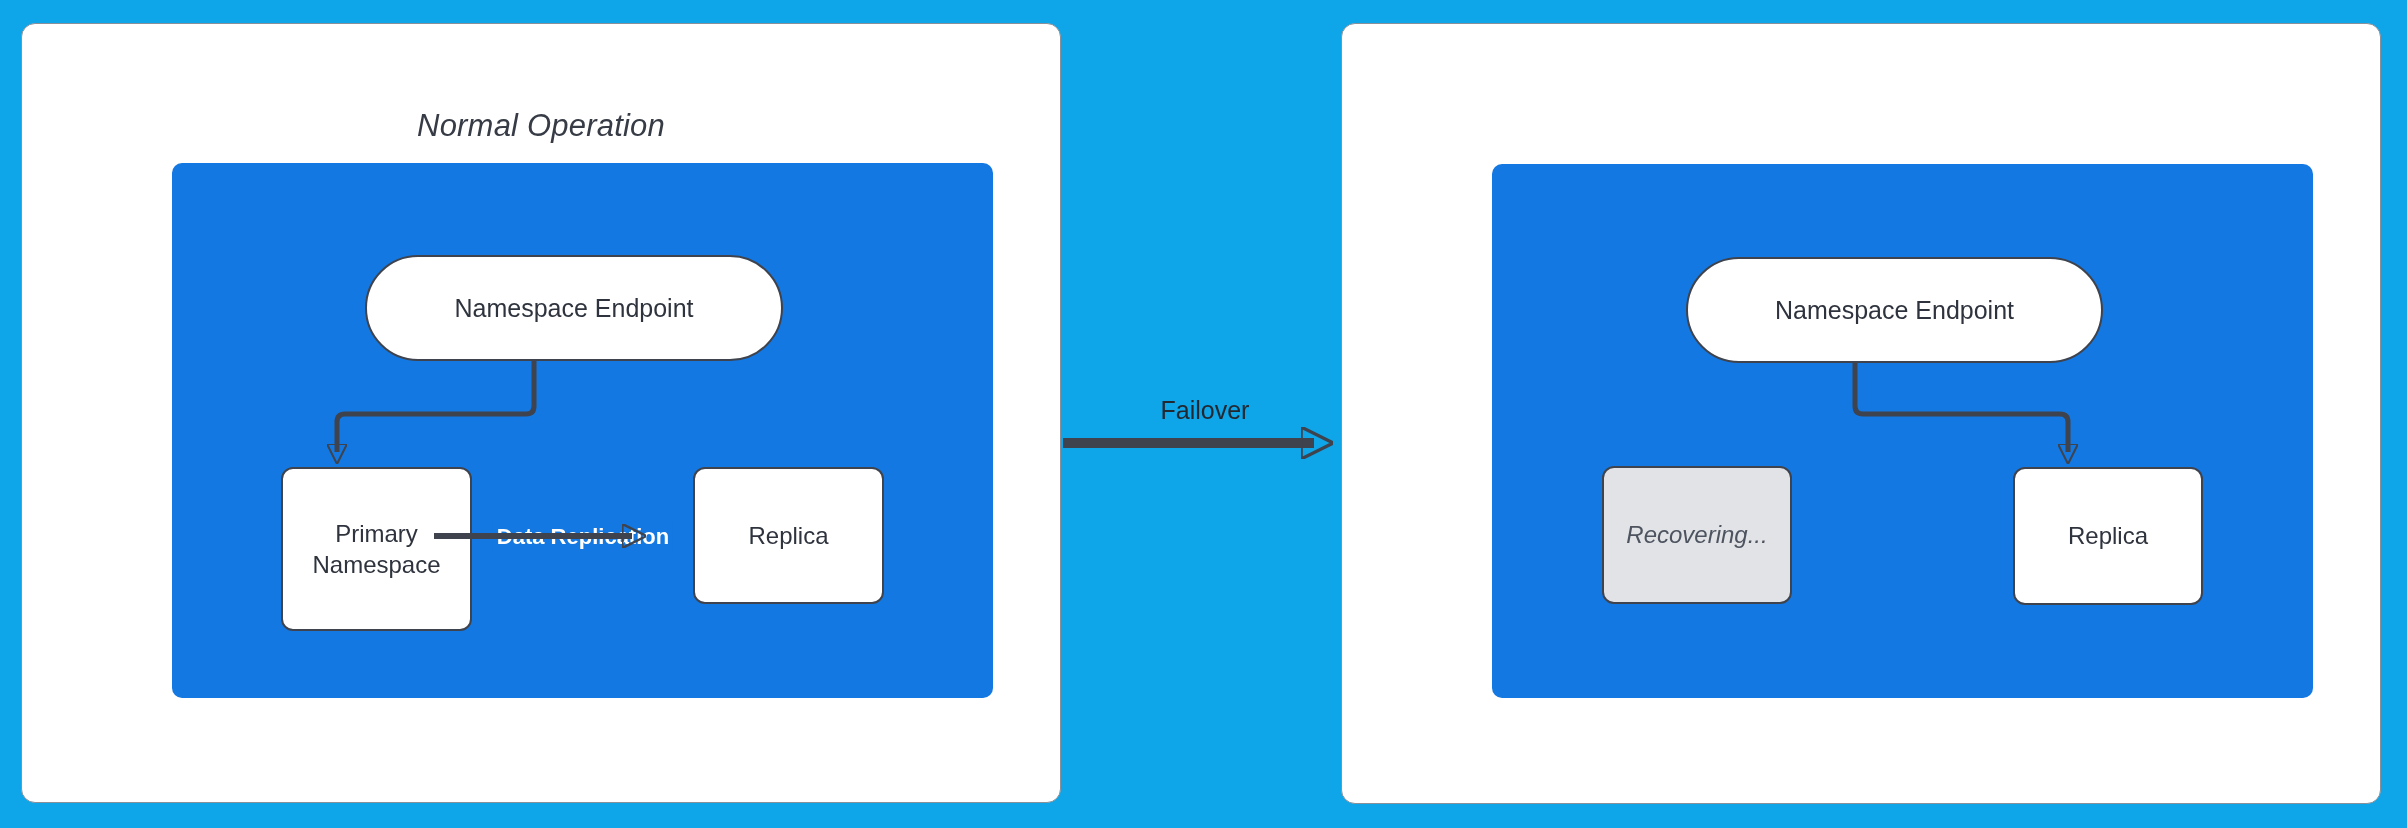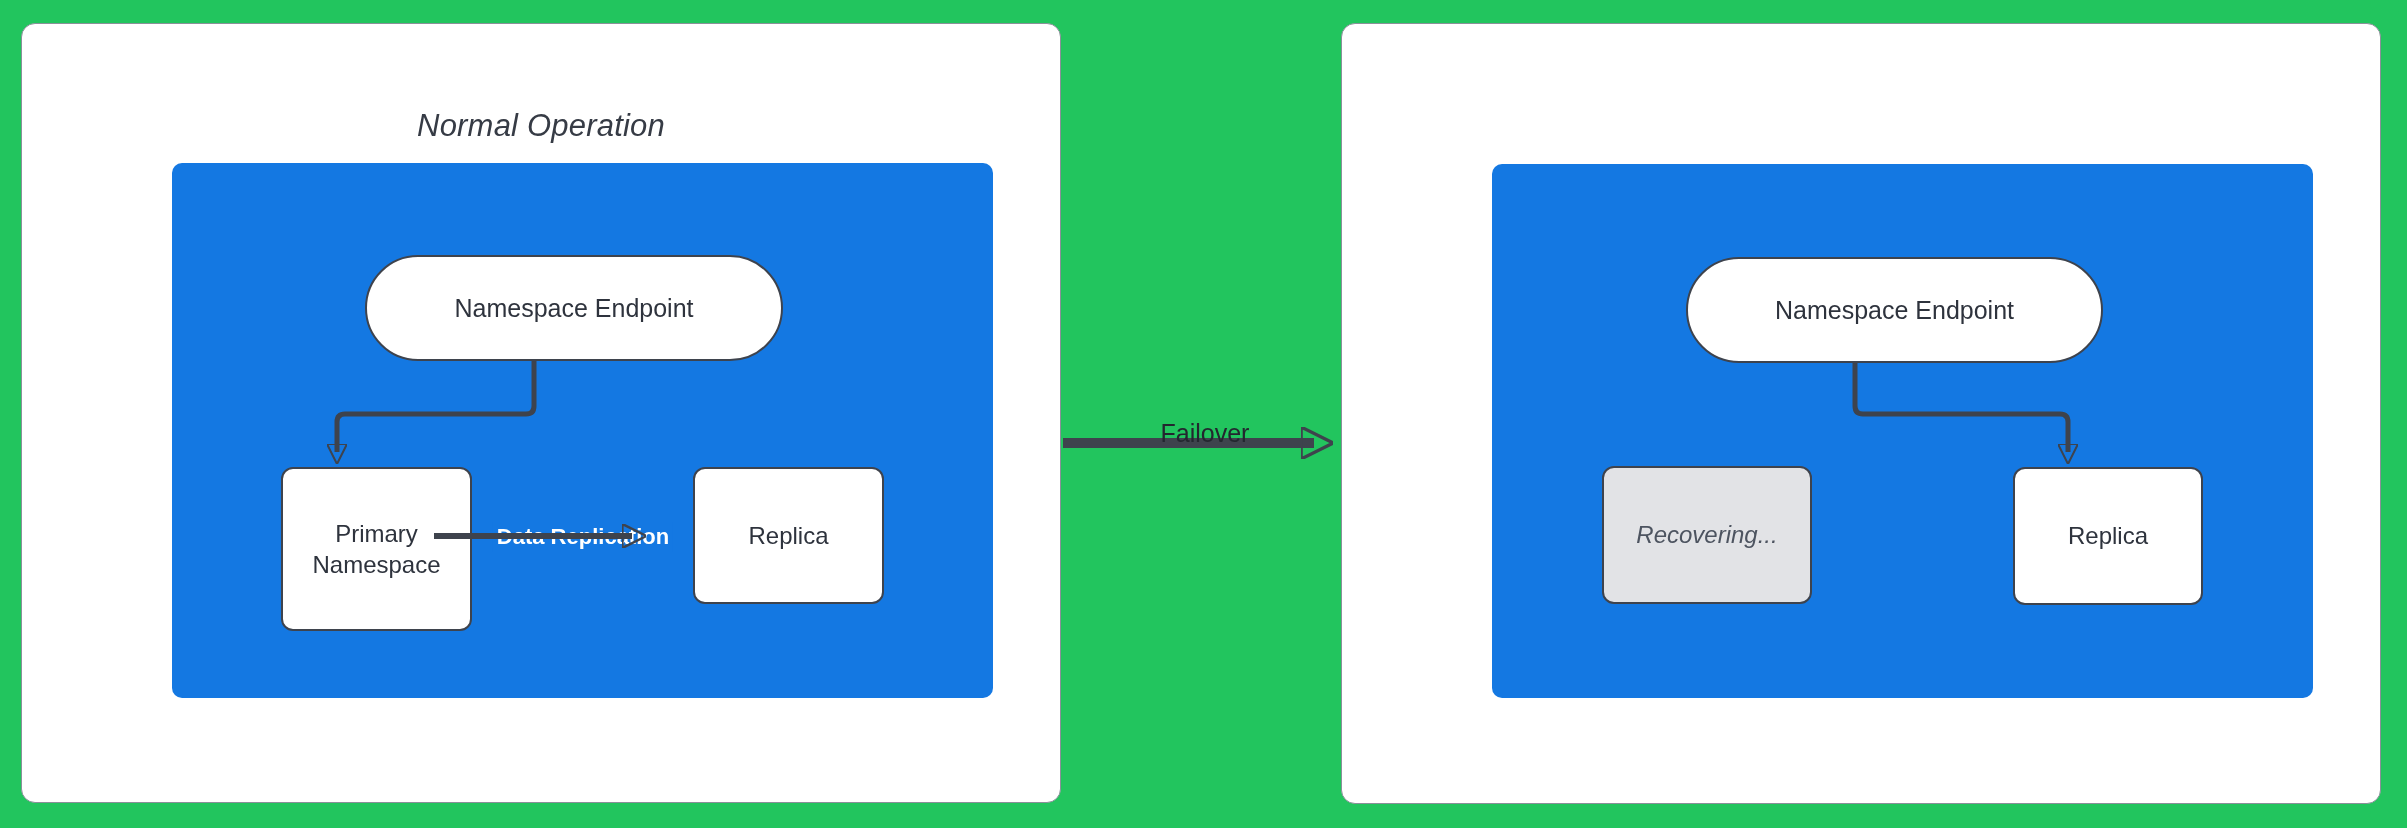--- a/index.html
+++ b/index.html
@@ -16,21 +16,21 @@
     --transition-text: #23272f;
   }
   * { margin: 0; padding: 0; box-sizing: border-box; }
   html, body { background: #ffffff; }
   body { font-family: "Liberation Sans", "DejaVu Sans", sans-serif; }
 
   .canvas {
     position: relative;
     width: 2407px;
     height: 828px;
-    background: #22c55e;
+    background: #0ea5e9;
     overflow: hidden;
   }
 
   .panel {
     position: absolute;
     background: var(--panel-fill);
     border: 1.5px solid var(--panel-border);
     border-radius: 14px;
   }
   .panel-left  { left: 21px;   top: 23px; width: 1040px; height: 780px; }
@@ -80,21 +80,21 @@
     align-items: center;
     justify-content: center;
     text-align: center;
     font-size: 24px;
     line-height: 1.3;
     color: var(--node-text);
     padding: 0 14px;
   }
   .node-primary      { left: 109px; top: 304px; width: 191px; height: 164px; }
   .node-replica-l    { left: 521px; top: 304px; width: 191px; height: 137px; }
-  .node-recovering   { left: 110px; top: 302px; width: 210px; height: 138px;
+  .node-recovering   { left: 110px; top: 302px; width: 190px; height: 138px;
                        background: var(--gray-fill);
                        font-style: italic; color: var(--recovering-text); }
   .node-replica-r    { left: 521px; top: 303px; width: 190px; height: 138px; }
 
   .edge-label {
     position: absolute;
     left: 411px;
     top: 359px;
     transform: translateX(-50%);
     background: var(--blue-fill);
@@ -115,21 +115,21 @@
   }
   .edges path { fill: none; stroke: var(--stroke-dark); }
   .edge-elbow { stroke-width: 5px; }
   .edge-repl  { stroke-width: 6px; }
   .edge-failover { stroke-width: 10px; }
   .arrowhead-fill { fill: var(--stroke-dark); }
 
   .transition-label {
     position: absolute;
     left: 1105px;
-    top: 419px;
+    top: 396px;
     width: 200px;
     text-align: center;
     font-size: 25px;
     color: var(--transition-text);
   }
 </style>
 </head>
 <body>
 
 <div class="canvas">

